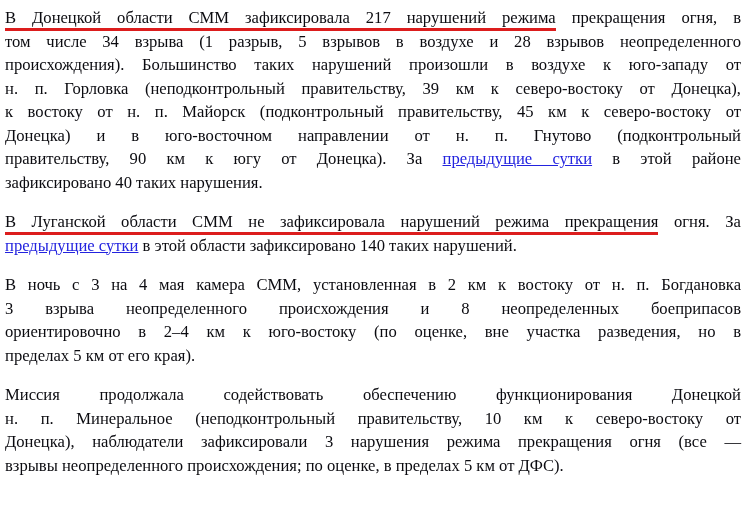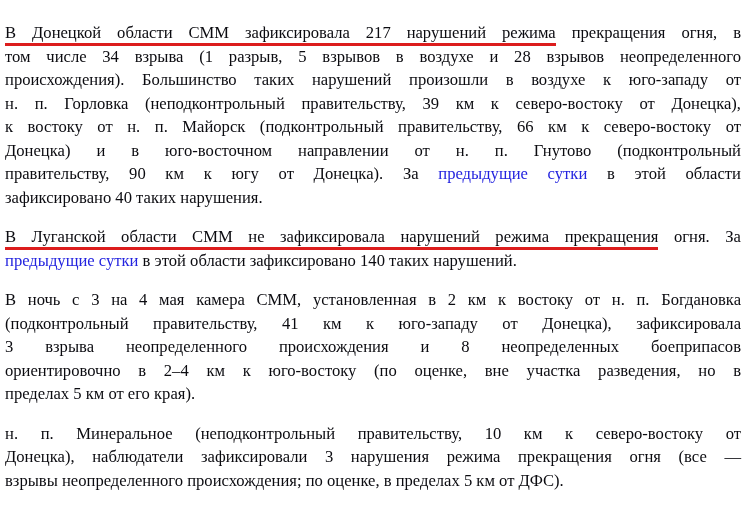--- a/index.html
+++ b/index.html
@@ -10,60 +10,61 @@
     overflow: hidden;
     font-family: "Liberation Serif", "DejaVu Serif", serif;
     color: #0b0b10;
   }
   #doc {
     padding: 5px 5px 0 5px;
     font-size: 16.6px;
     line-height: 23.5px;
   }
   .para { margin: 16px 0 0 0; padding: 0; }
-  .para:first-child { margin-top: 16px; }
+  .para:first-child { margin-top: 1px; }
   .line {
     display: block;
     text-align: justify;
     text-align-last: justify;
   }
   .line.last { text-align-last: left; }
   .run-n { color: inherit; }
   .run-red {
     border-bottom: 3px solid #dc1d1d;
     padding-bottom: 1px;
   }
   .run-link {
     color: #2323df;
+    text-decoration: underline;
     cursor: pointer;
   }
 </style>
 </head>
 <body>
 
 <main id="doc">
     <p class="para">
       <span class="line"><span class="run-red">В Донецкой области СММ зафиксировала 217 нарушений режима</span><span class="run-n"> прекращения огня, в</span></span>
       <span class="line"><span class="run-n">том числе 34 взрыва (1 разрыв, 5 взрывов в воздухе и 28 взрывов неопределенного</span></span>
       <span class="line"><span class="run-n">происхождения). Большинство таких нарушений произошли в воздухе к юго-западу от</span></span>
       <span class="line"><span class="run-n">н. п. Горловка (неподконтрольный правительству, 39 км к северо-востоку от Донецка),</span></span>
-      <span class="line"><span class="run-n">к востоку от н. п. Майорск (подконтрольный правительству, 66 км к северо-востоку от</span></span>
+      <span class="line"><span class="run-n">к востоку от н. п. Майорск (подконтрольный правительству, 45 км к северо-востоку от</span></span>
       <span class="line"><span class="run-n">Донецка) и в юго-восточном направлении от н. п. Гнутово (подконтрольный</span></span>
-      <span class="line"><span class="run-n">правительству, 90 км к югу от Донецка). За </span><a class="run-link">предыдущие сутки</a><span class="run-n"> в этой области</span></span>
+      <span class="line"><span class="run-n">правительству, 90 км к югу от Донецка). За </span><a class="run-link">предыдущие сутки</a><span class="run-n"> в этой районе</span></span>
       <span class="line last"><span class="run-n">зафиксировано 40 таких нарушения.</span></span>
     </p>
     <p class="para">
       <span class="line"><span class="run-red">В Луганской области СММ не зафиксировала нарушений режима прекращения</span><span class="run-n"> огня. За</span></span>
       <span class="line last"><a class="run-link">предыдущие сутки</a><span class="run-n"> в этой области зафиксировано 140 таких нарушений.</span></span>
     </p>
     <p class="para">
       <span class="line"><span class="run-n">В ночь с 3 на 4 мая камера СММ, установленная в 2 км к востоку от н. п. Богдановка</span></span>
-      <span class="line"><span class="run-n">(подконтрольный правительству, 41 км к юго-западу от Донецка), зафиксировала</span></span>
       <span class="line"><span class="run-n">3 взрыва неопределенного происхождения и 8 неопределенных боеприпасов</span></span>
       <span class="line"><span class="run-n">ориентировочно в 2–4 км к юго-востоку (по оценке, вне участка разведения, но в</span></span>
       <span class="line last"><span class="run-n">пределах 5 км от его края).</span></span>
     </p>
     <p class="para">
+      <span class="line"><span class="run-n">Миссия продолжала содействовать обеспечению функционирования Донецкой</span></span>
       <span class="line"><span class="run-n">н. п. Минеральное (неподконтрольный правительству, 10 км к северо-востоку от</span></span>
       <span class="line"><span class="run-n">Донецка), наблюдатели зафиксировали 3 нарушения режима прекращения огня (все —</span></span>
       <span class="line last"><span class="run-n">взрывы неопределенного происхождения; по оценке, в пределах 5 км от ДФС).</span></span>
     </p>
   </main>
 
 </body></html>

